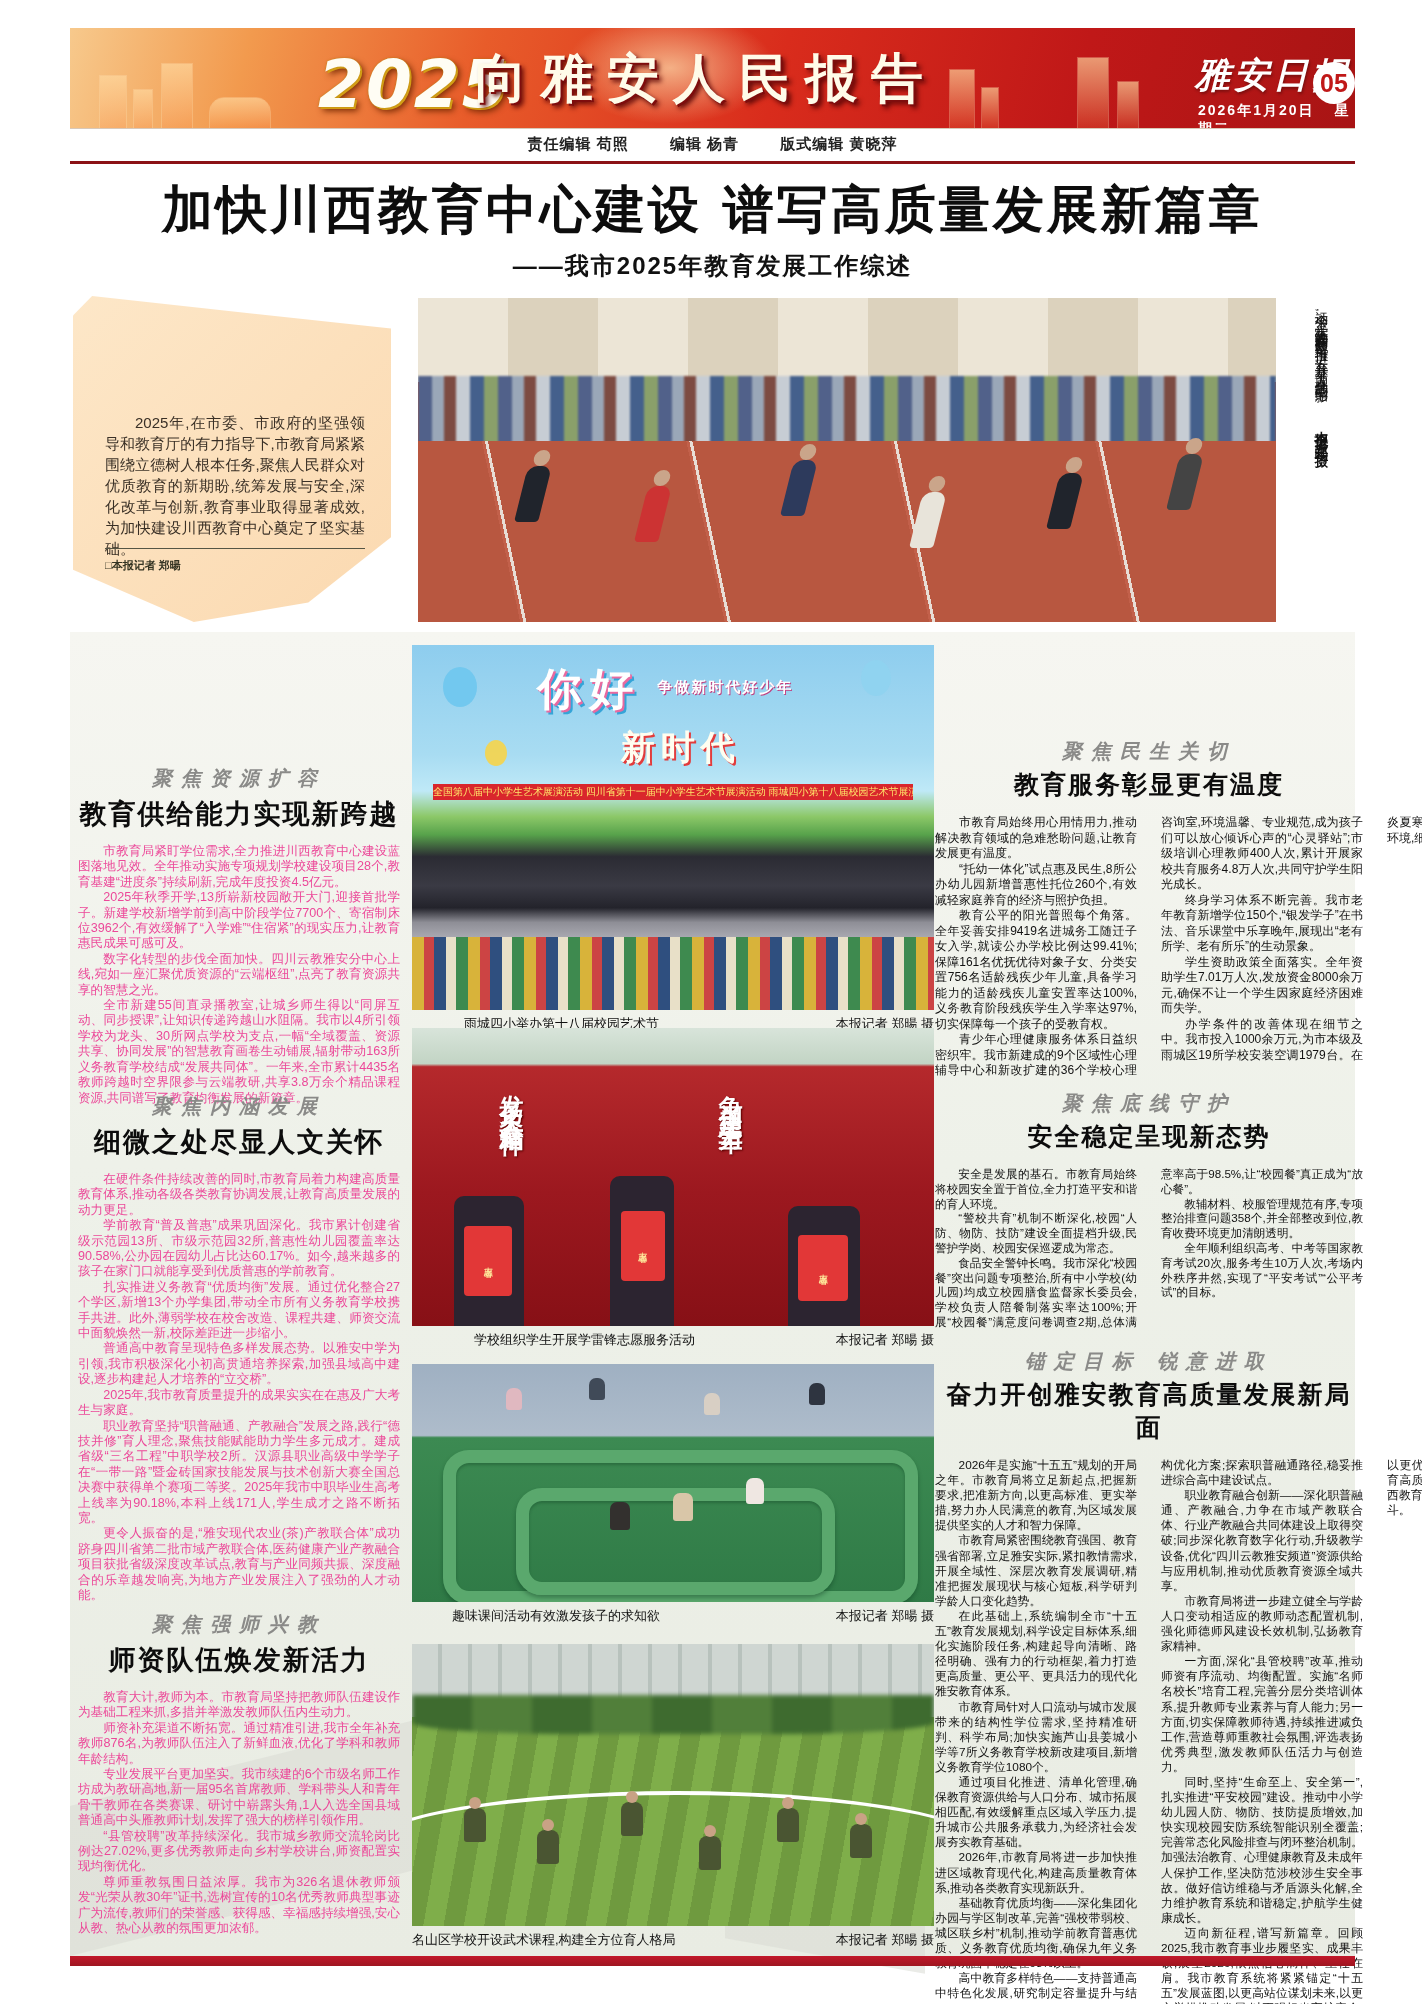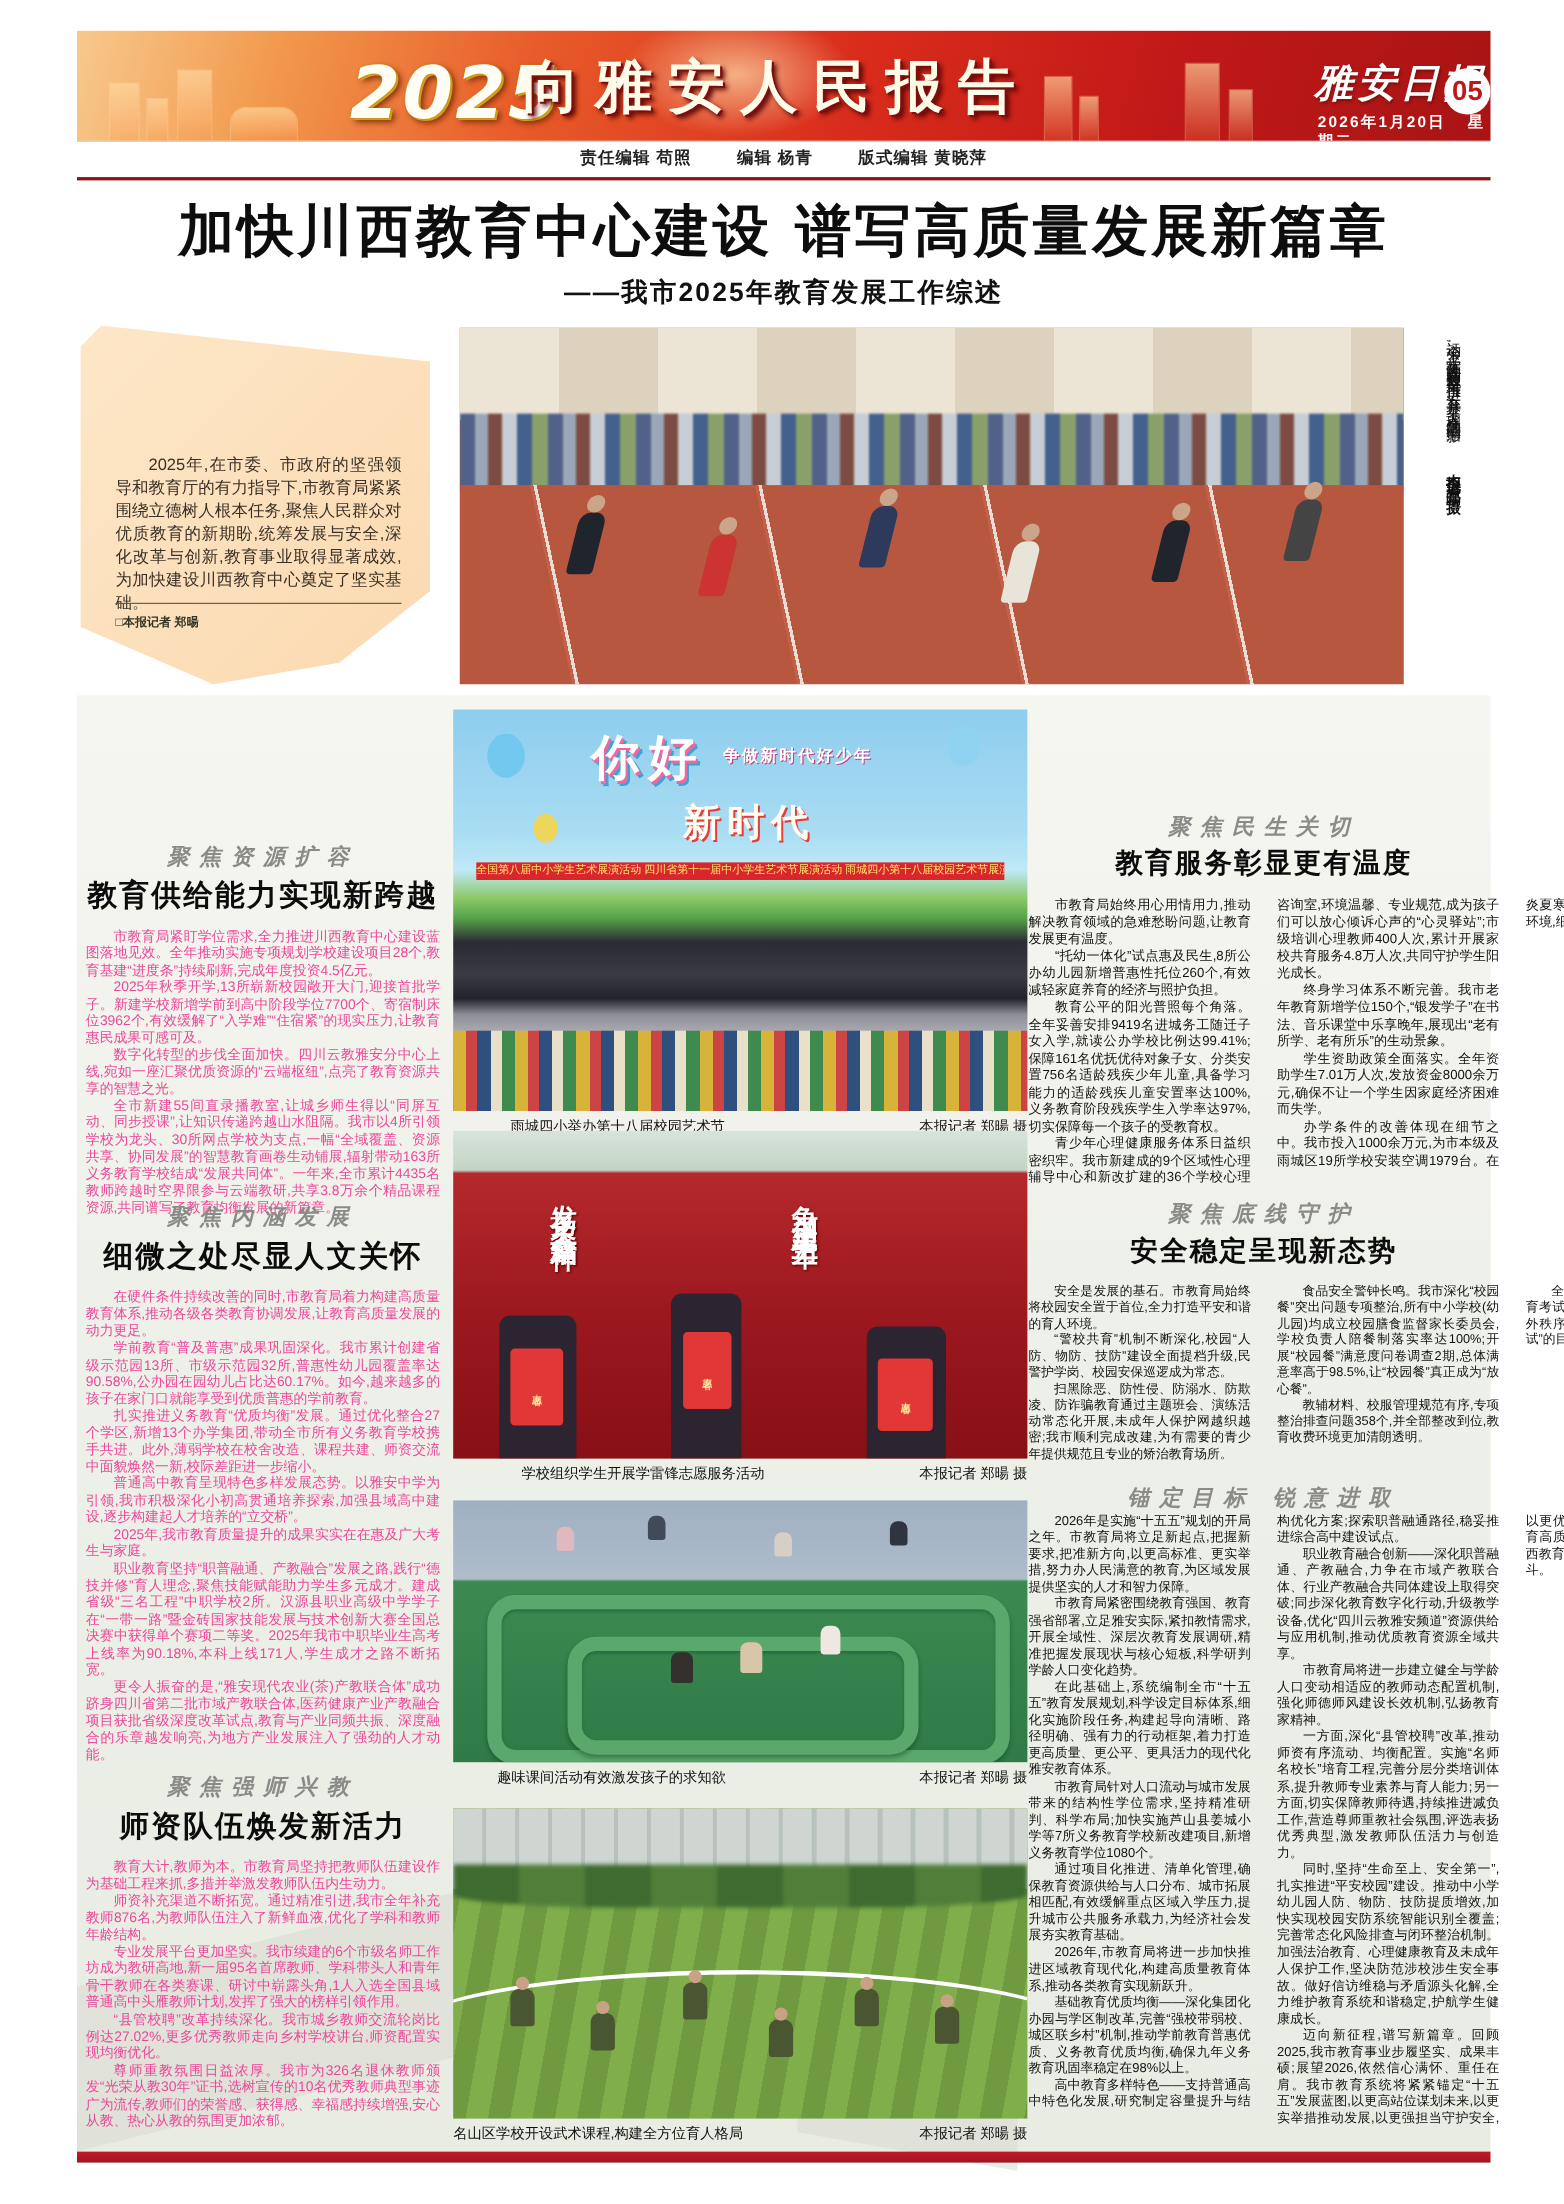--- a/index.html
+++ b/index.html
@@ -296,28 +296,28 @@
           <p>学生资助政策全面落实。全年资助学生7.01万人次,发放资金8000余万元,确保不让一个学生因家庭经济困难而失学。</p>
           <p>办学条件的改善体现在细节之中。我市投入1000余万元,为市本级及雨城区19所学校安装空调1979台。在炎夏寒冬里,师生们拥有了舒适的学习环境,细微之处尽显人文关怀。</p>
         </div>
     </div>
     <div class="sec" style="top:352px">
       <div class="eyebrow">聚焦底线守护</div>
       <div class="sectitle">安全稳定呈现新态势</div>
       <div class="body" style="height:166px;font-size:11.6px;line-height:14.8px">
           <p>安全是发展的基石。市教育局始终将校园安全置于首位,全力打造平安和谐的育人环境。</p>
           <p>“警校共育”机制不断深化,校园“人防、物防、技防”建设全面提档升级,民警护学岗、校园安保巡逻成为常态。</p>
-          <p>扫黑除恶、防性侵、防溺水、防欺凌、防诈骗教育通过主题班会、演练活动常态化开展,未成年人保护网越织越密;我市顺利完成改建,为有需要的青少年提供规范且专业的矫治教育场所。</p>
           <p>食品安全警钟长鸣。我市深化“校园餐”突出问题专项整治,所有中小学校(幼儿园)均成立校园膳食监督家长委员会,学校负责人陪餐制落实率达100%;开展“校园餐”满意度问卷调查2期,总体满意率高于98.5%,让“校园餐”真正成为“放心餐”。</p>
           <p>教辅材料、校服管理规范有序,专项整治排查问题358个,并全部整改到位,教育收费环境更加清朗透明。</p>
           <p>全年顺利组织高考、中考等国家教育考试20次,服务考生10万人次,考场内外秩序井然,实现了“平安考试”“公平考试”的目标。</p>
         </div>
     </div>
     <div class="sec" style="top:610px">
       <div class="eyebrow">锚定目标 锐意进取</div>
+      <div class="sectitle">奋力开创雅安教育高质量发展新局面</div>
       <div class="body" style="height:572px;font-size:11.8px;line-height:15.1px">
           <p>2026年是实施“十五五”规划的开局之年。市教育局将立足新起点,把握新要求,把准新方向,以更高标准、更实举措,努力办人民满意的教育,为区域发展提供坚实的人才和智力保障。</p>
           <p>市教育局紧密围绕教育强国、教育强省部署,立足雅安实际,紧扣教情需求,开展全域性、深层次教育发展调研,精准把握发展现状与核心短板,科学研判学龄人口变化趋势。</p>
           <p>在此基础上,系统编制全市“十五五”教育发展规划,科学设定目标体系,细化实施阶段任务,构建起导向清晰、路径明确、强有力的行动框架,着力打造更高质量、更公平、更具活力的现代化雅安教育体系。</p>
           <p>市教育局针对人口流动与城市发展带来的结构性学位需求,坚持精准研判、科学布局;加快实施芦山县姜城小学等7所义务教育学校新改建项目,新增义务教育学位1080个。</p>
           <p>通过项目化推进、清单化管理,确保教育资源供给与人口分布、城市拓展相匹配,有效缓解重点区域入学压力,提升城市公共服务承载力,为经济社会发展夯实教育基础。</p>
           <p>2026年,市教育局将进一步加快推进区域教育现代化,构建高质量教育体系,推动各类教育实现新跃升。</p>
           <p>基础教育优质均衡——深化集团化办园与学区制改革,完善“强校带弱校、城区联乡村”机制,推动学前教育普惠优质、义务教育优质均衡,确保九年义务教育巩固率稳定在98%以上。</p>
           <p>高中教育多样特色——支持普通高中特色化发展,研究制定容量提升与结构优化方案;探索职普融通路径,稳妥推进综合高中建设试点。</p>
           <p>职业教育融合创新——深化职普融通、产教融合,力争在市域产教联合体、行业产教融合共同体建设上取得突破;同步深化教育数字化行动,升级教学设备,优化“四川云教雅安频道”资源供给与应用机制,推动优质教育资源全域共享。</p>

